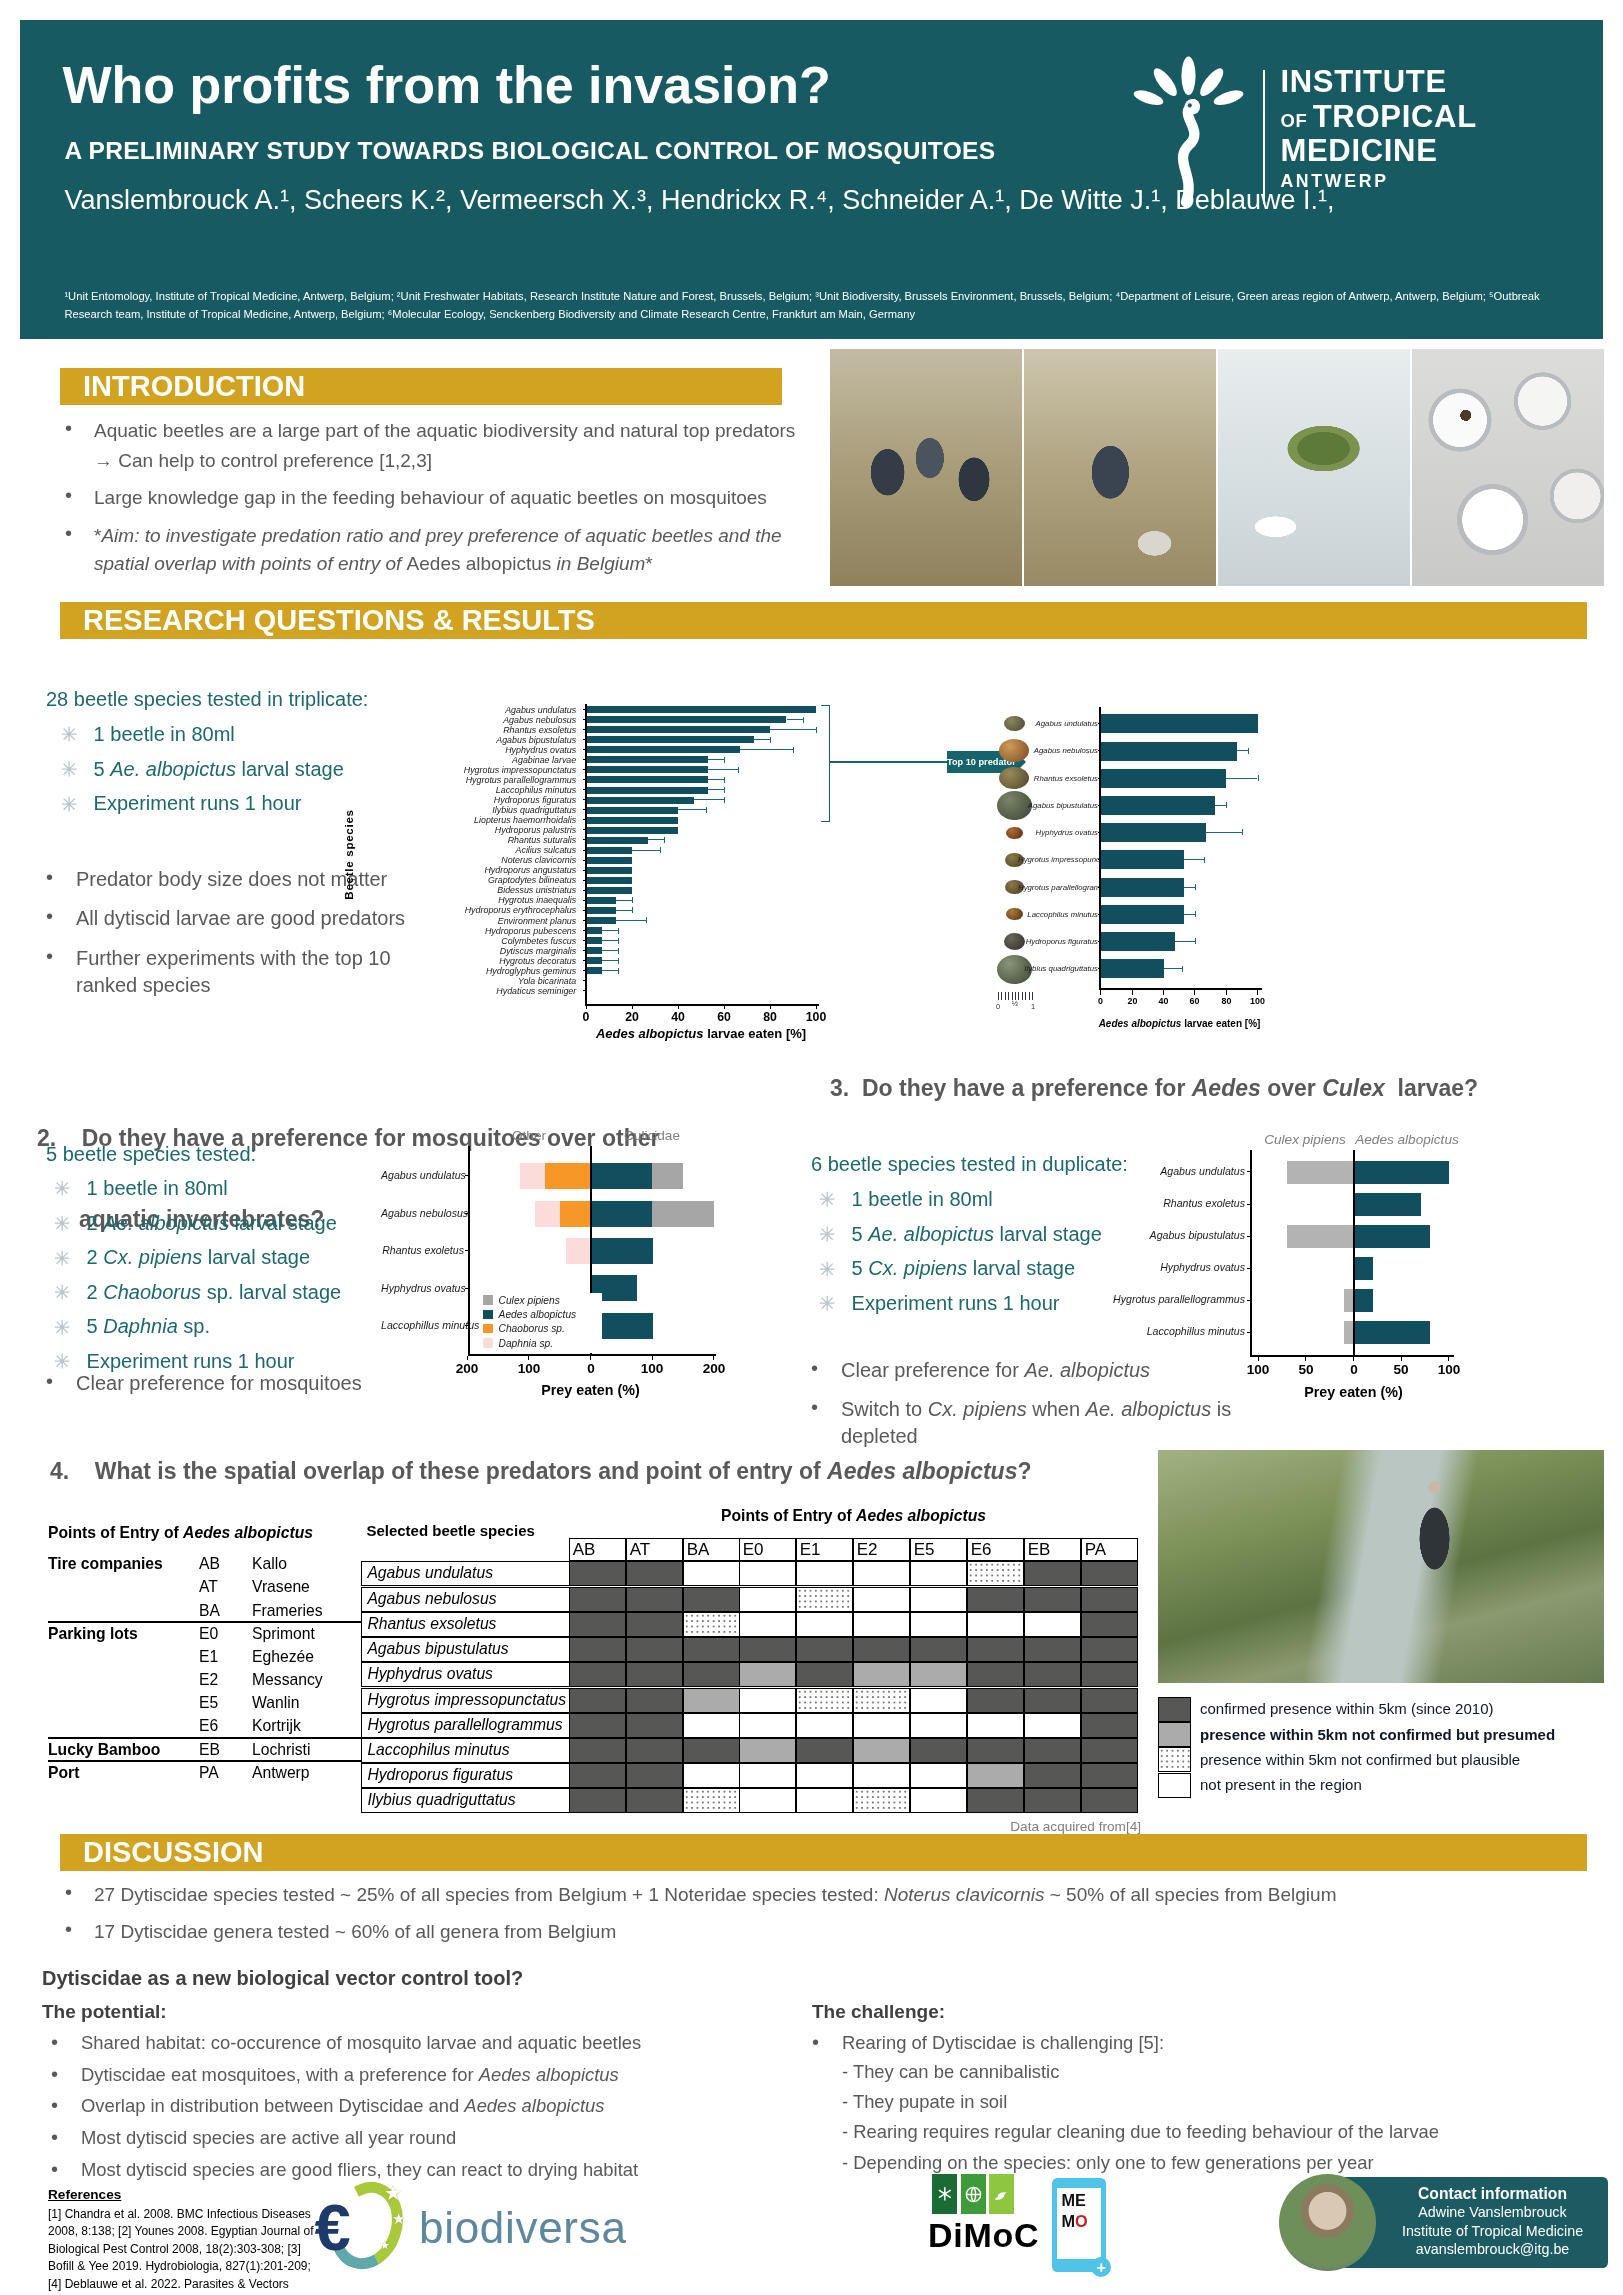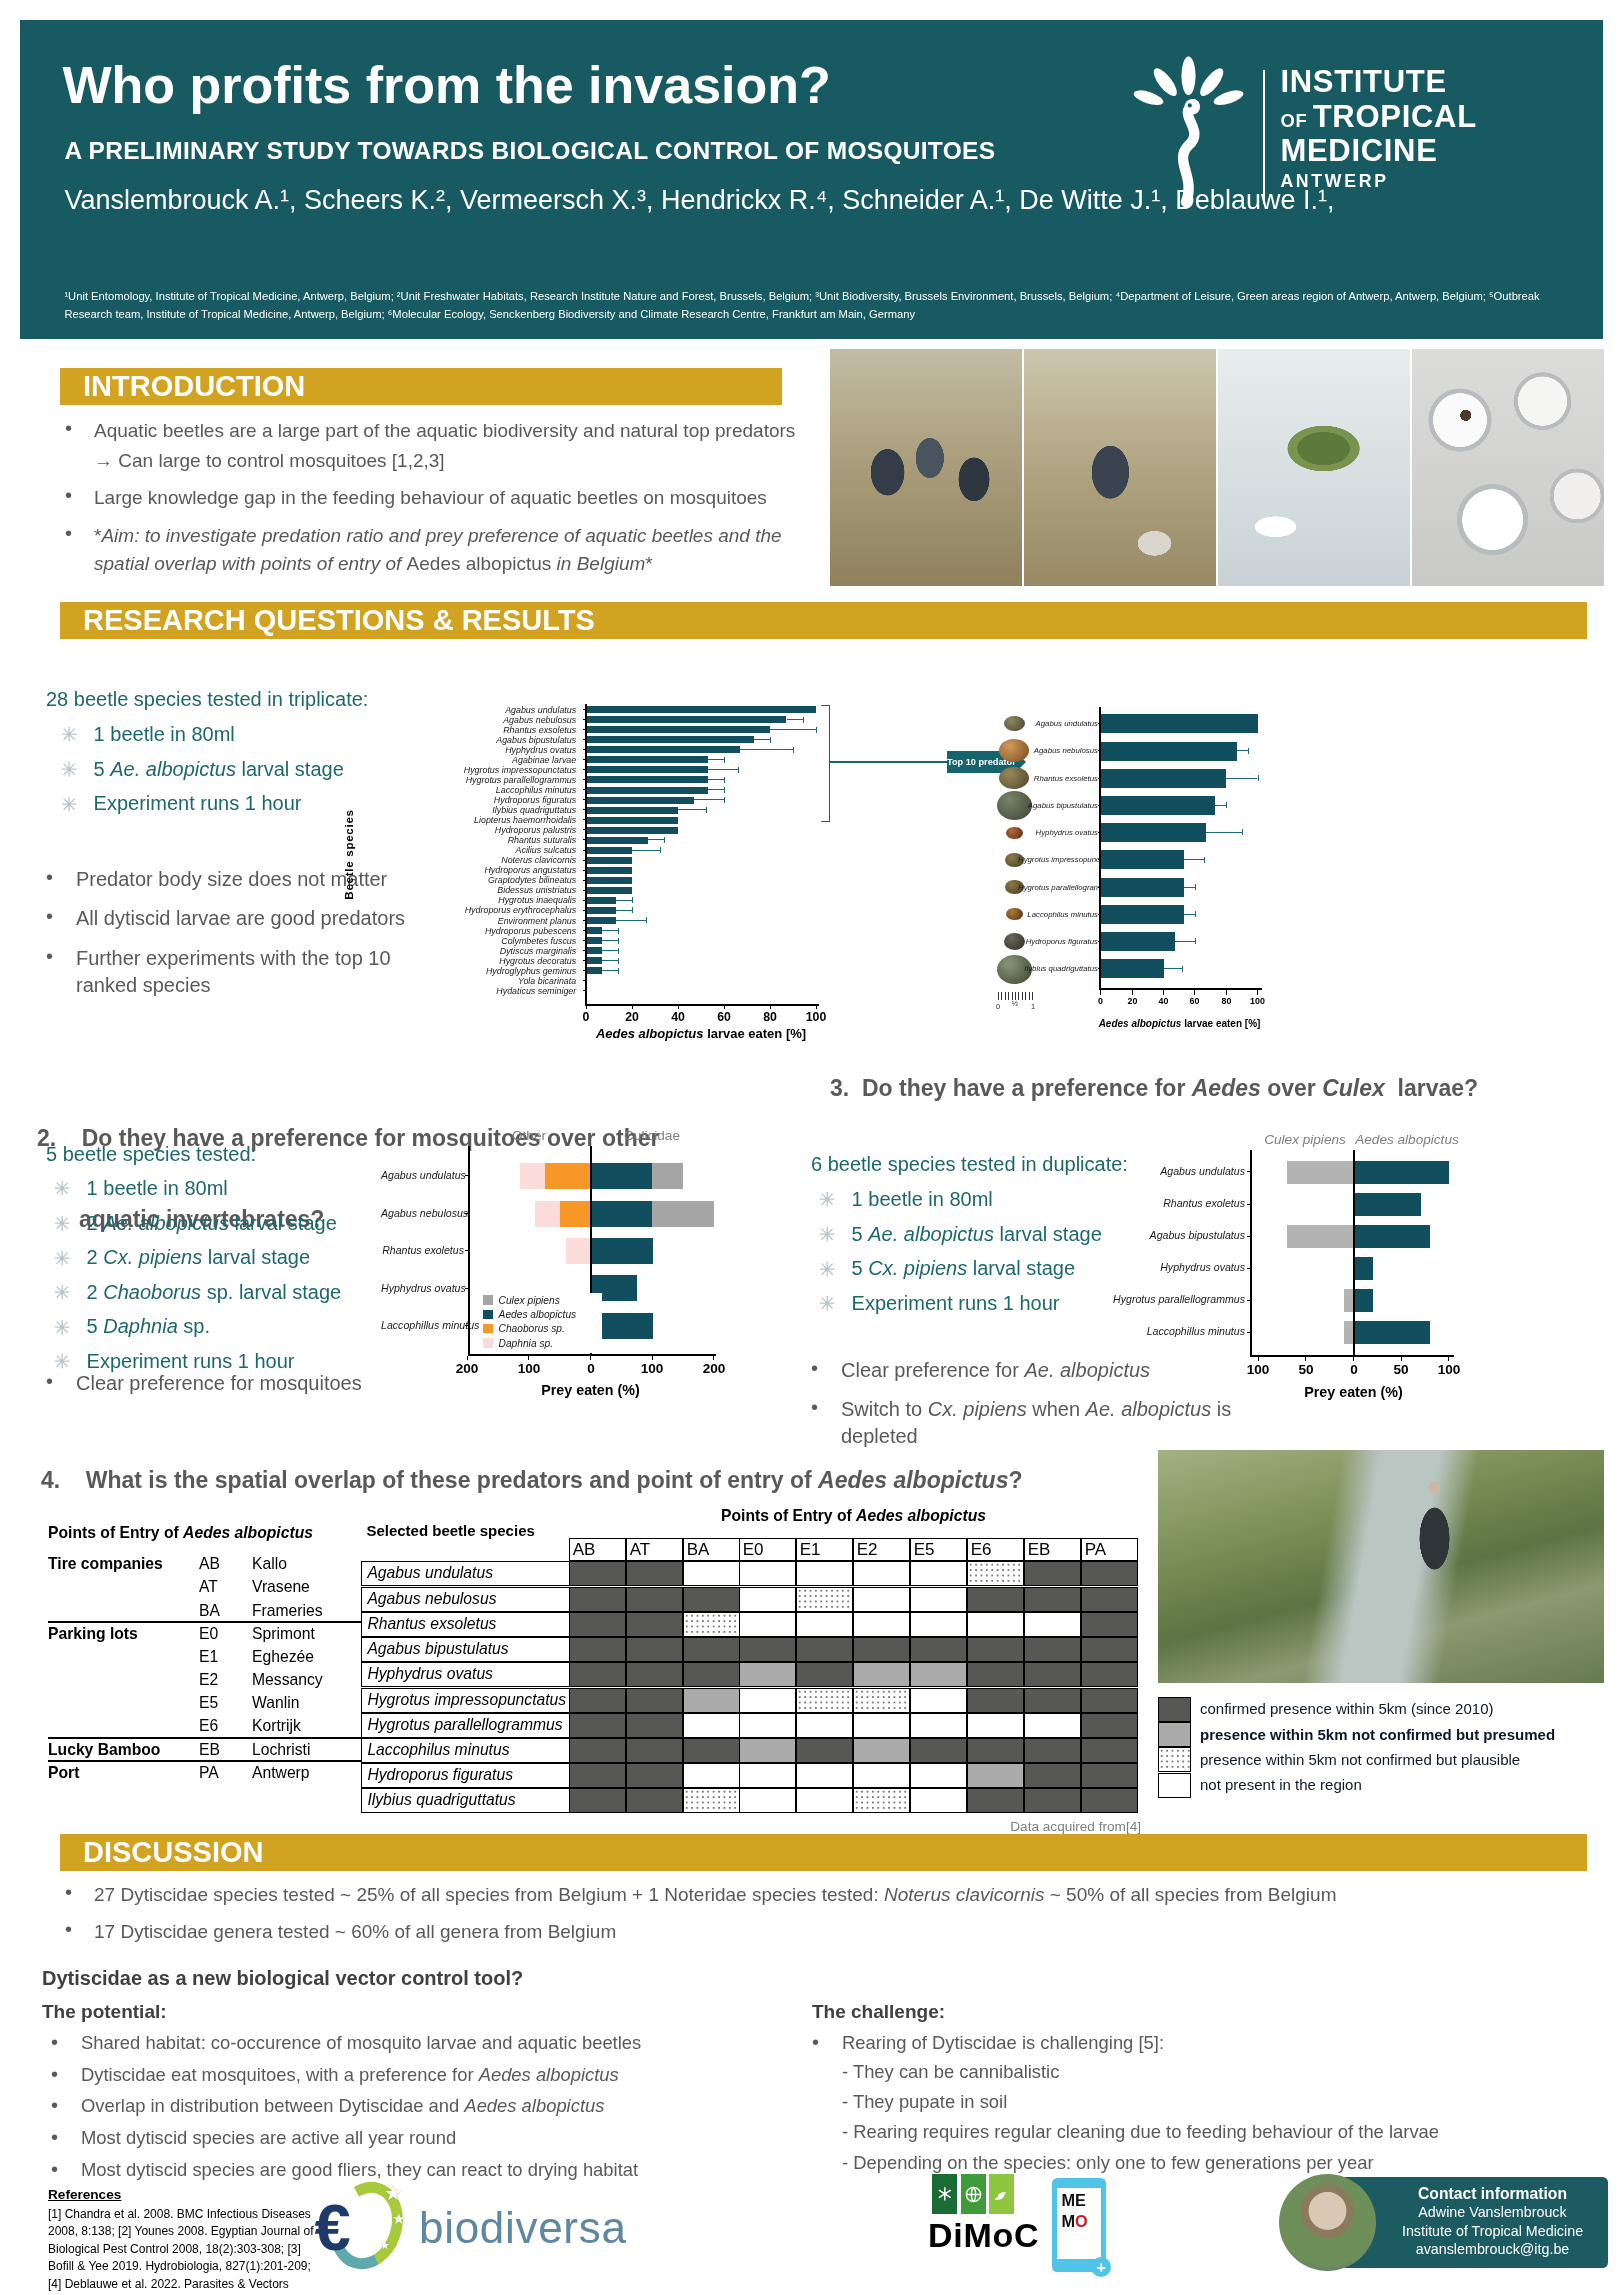--- a/index.html
+++ b/index.html
@@ -174,21 +174,21 @@
       radial-gradient(42px 42px at 68% 22%, #f5f5f4 0 58%, #b9bcbe 59% 68%, transparent 69%),
       radial-gradient(52px 52px at 42% 72%, #ffffff 0 58%, #b9bcbe 59% 68%, transparent 69%),
       radial-gradient(40px 40px at 86% 62%, #f0efee 0 58%, #b9bcbe 59% 68%, transparent 69%),
       linear-gradient(180deg,#dcdcda,#c9c9c7);"></div>
   </div>
 
   <div class="gold-band" style="left:60px;top:368px;width:722px;height:37px;">INTRODUCTION</div>
   <div class="intro-list" id="introList">
       <div class="ibrow">
         <div class="ibdot">•</div>
-        <div class="ibtxt">Aquatic beetles are a large part of the aquatic biodiversity and natural top predators<div class="ibsub">→ Can large to control mosquitoes [1,2,3]</div></div>
+        <div class="ibtxt">Aquatic beetles are a large part of the aquatic biodiversity and natural top predators<div class="ibsub">→ Can help to control preference [1,2,3]</div></div>
       </div>
       <div class="ibrow">
         <div class="ibdot">•</div>
         <div class="ibtxt">Large knowledge gap in the feeding behaviour of aquatic beetles on mosquitoes</div>
       </div>
       <div class="ibrow">
         <div class="ibdot">•</div>
         <div class="ibtxt">*<i>Aim: to investigate predation ratio and prey preference of aquatic beetles and the spatial overlap with points of entry of </i>Aedes albopictus<i> in Belgium</i>*</div>
       </div>
     </div>
@@ -676,21 +676,21 @@
       <div class="dtick" style="position: absolute; left: 247px; top: 245px; width: 34px;">0</div>
       <div class="tick" style="position: absolute; left: 311px; top: 240px; width: 1.4px; height: 4.1px;"></div>
       <div class="dtick" style="position: absolute; left: 294px; top: 245px; width: 34px;">50</div>
       <div class="tick" style="position: absolute; left: 358px; top: 240px; width: 1.4px; height: 4.1px;"></div>
       <div class="dtick" style="position: absolute; left: 342px; top: 245px; width: 34px;">100</div>
       <div class="dxl" style="position: absolute; left: 182px; top: 267px; width: 163px;">Prey eaten (%)</div>
       <div class="dhead" style="position: absolute; left: 140px; top: 15px; width: 150px;"><i>Culex pipiens</i></div>
       <div class="dhead" style="position: absolute; left: 242px; top: 15px; width: 150px;"><i>Aedes albopictus</i></div>
     </div>
 
-  <div class="q-title" style="left:41px;top:1458px;margin-top:9px;">4.    What is the spatial overlap of these predators and point of entry of <i>Aedes albopictus</i>?</div>
+  <div class="q-title" style="left:50px;top:1458px;">4.    What is the spatial overlap of these predators and point of entry of <i>Aedes albopictus</i>?</div>
   <div class="abs" id="poeTable" style="left:48px;top:1524px;width:320px;height:293px;">
       <div class="poe-title" style="position: absolute; left: 0px; top: 0px; width: 320px;">Points of Entry of <i>Aedes albopictus</i></div>
       <div class="poe-g" style="position: absolute; left: 0px; top: 31px;">Tire companies</div>
       <div class="poe-c" style="position: absolute; left: 151px; top: 31px;">AB</div>
       <div class="poe-p" style="position: absolute; left: 204px; top: 31px;">Kallo</div>
       <div class="poe-c" style="position: absolute; left: 151px; top: 54px;">AT</div>
       <div class="poe-p" style="position: absolute; left: 204px; top: 54px;">Vrasene</div>
       <div class="poe-c" style="position: absolute; left: 151px; top: 78px;">BA</div>
       <div class="poe-p" style="position: absolute; left: 204px; top: 78px;">Frameries</div>
       <div class="poe-sep" style="position: absolute; left: 0px; top: 97px; width: 313px;"></div>

